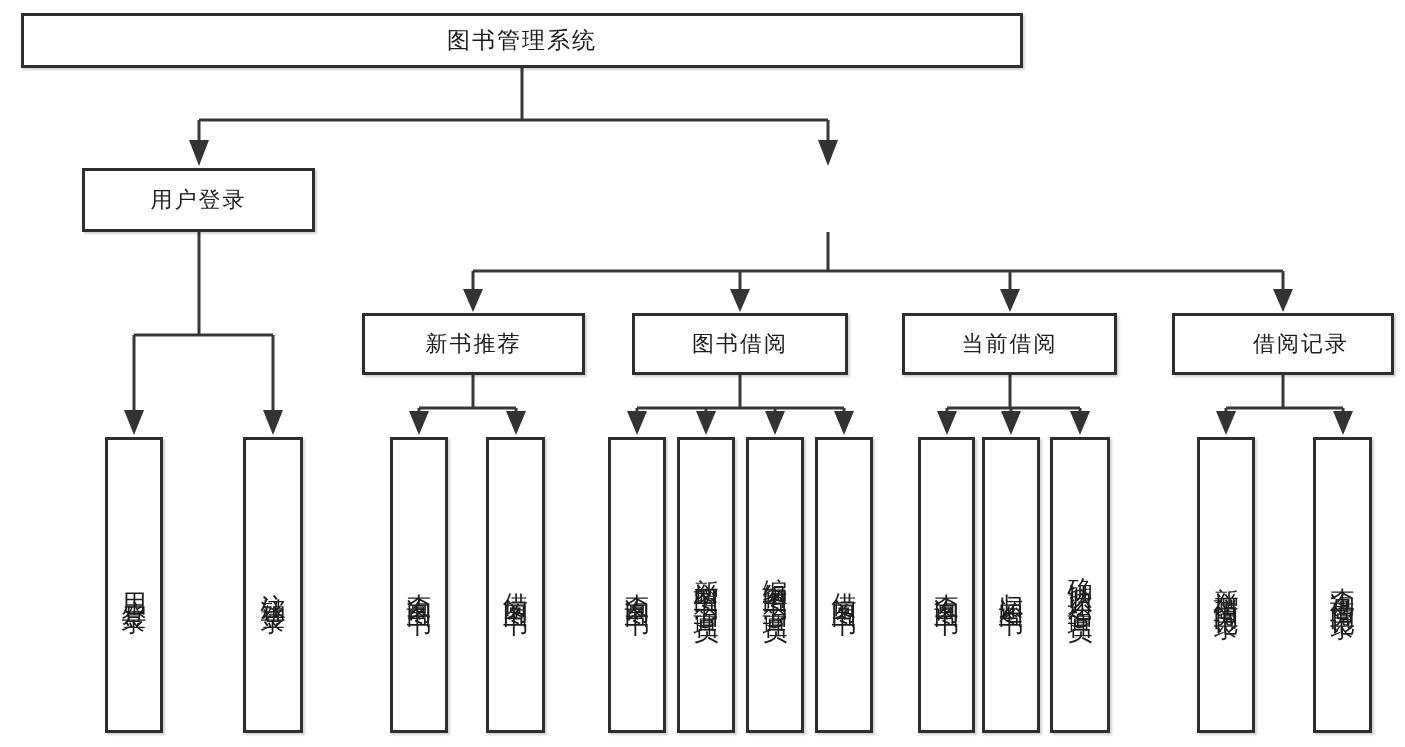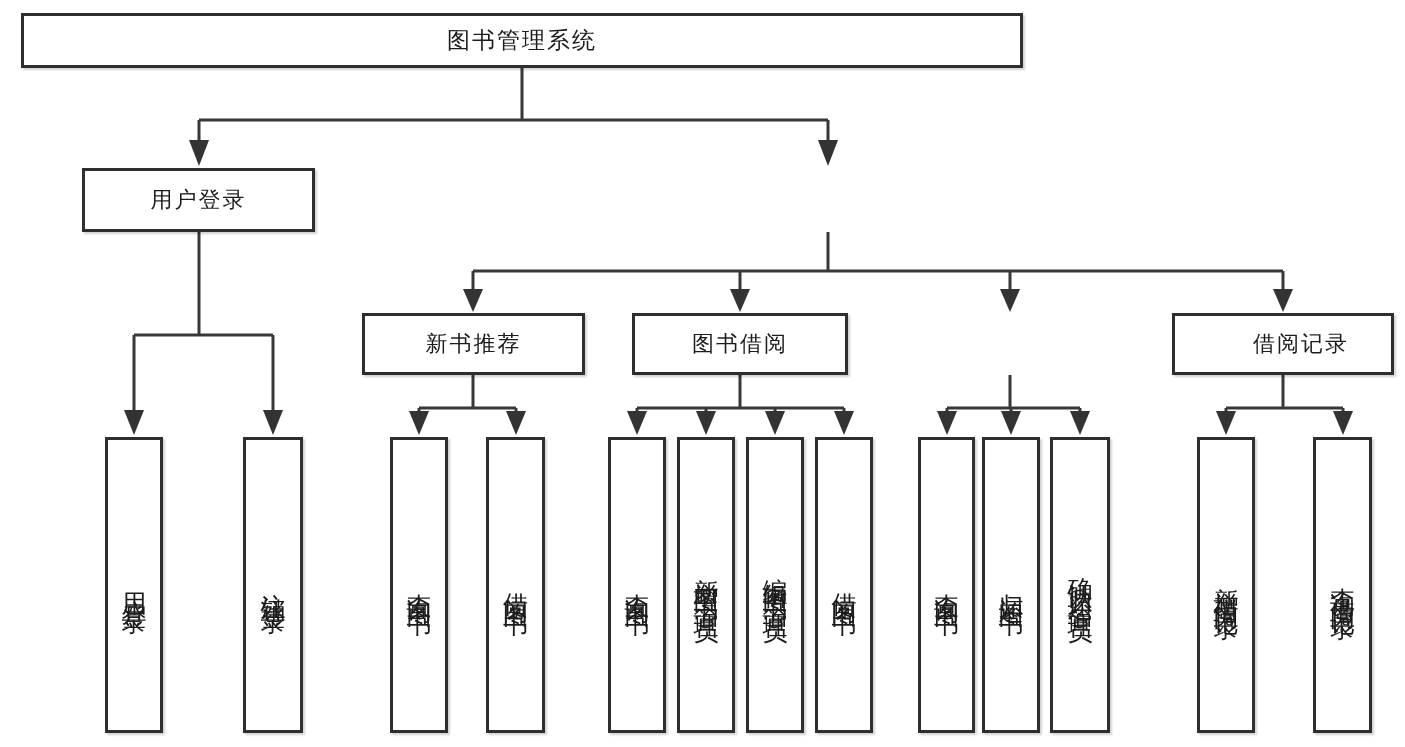--- a/index.html
+++ b/index.html
@@ -123,20 +123,23 @@
   <div class="node" style="left:82px; top:168px; width:233px; height:64px;">
     <span class="h-label">用户登录</span>
   </div>
 
   <div class="node" style="left:362px; top:313px; width:223px; height:62px;">
     <span class="h-label">新书推荐</span>
   </div>
   <div class="node" style="left:632px; top:313px; width:216px; height:62px;">
     <span class="h-label">图书借阅</span>
   </div>
+  <div class="node" style="left:902px; top:313px; width:215px; height:62px;">
+    <span class="h-label">当前借阅</span>
+  </div>
   <div class="node" style="left:1172px; top:313px; width:222px; height:62px;padding-left:36px;">
     <span class="h-label">借阅记录</span>
   </div>
 
   <div class="node" style="left:105px; top:437px; width:58px; height:296px;">
     <span class="v-label">用户登录</span>
   </div>
   <div class="node" style="left:243px; top:437px; width:60px; height:296px;">
     <span class="v-label">注销登录</span>
   </div>

